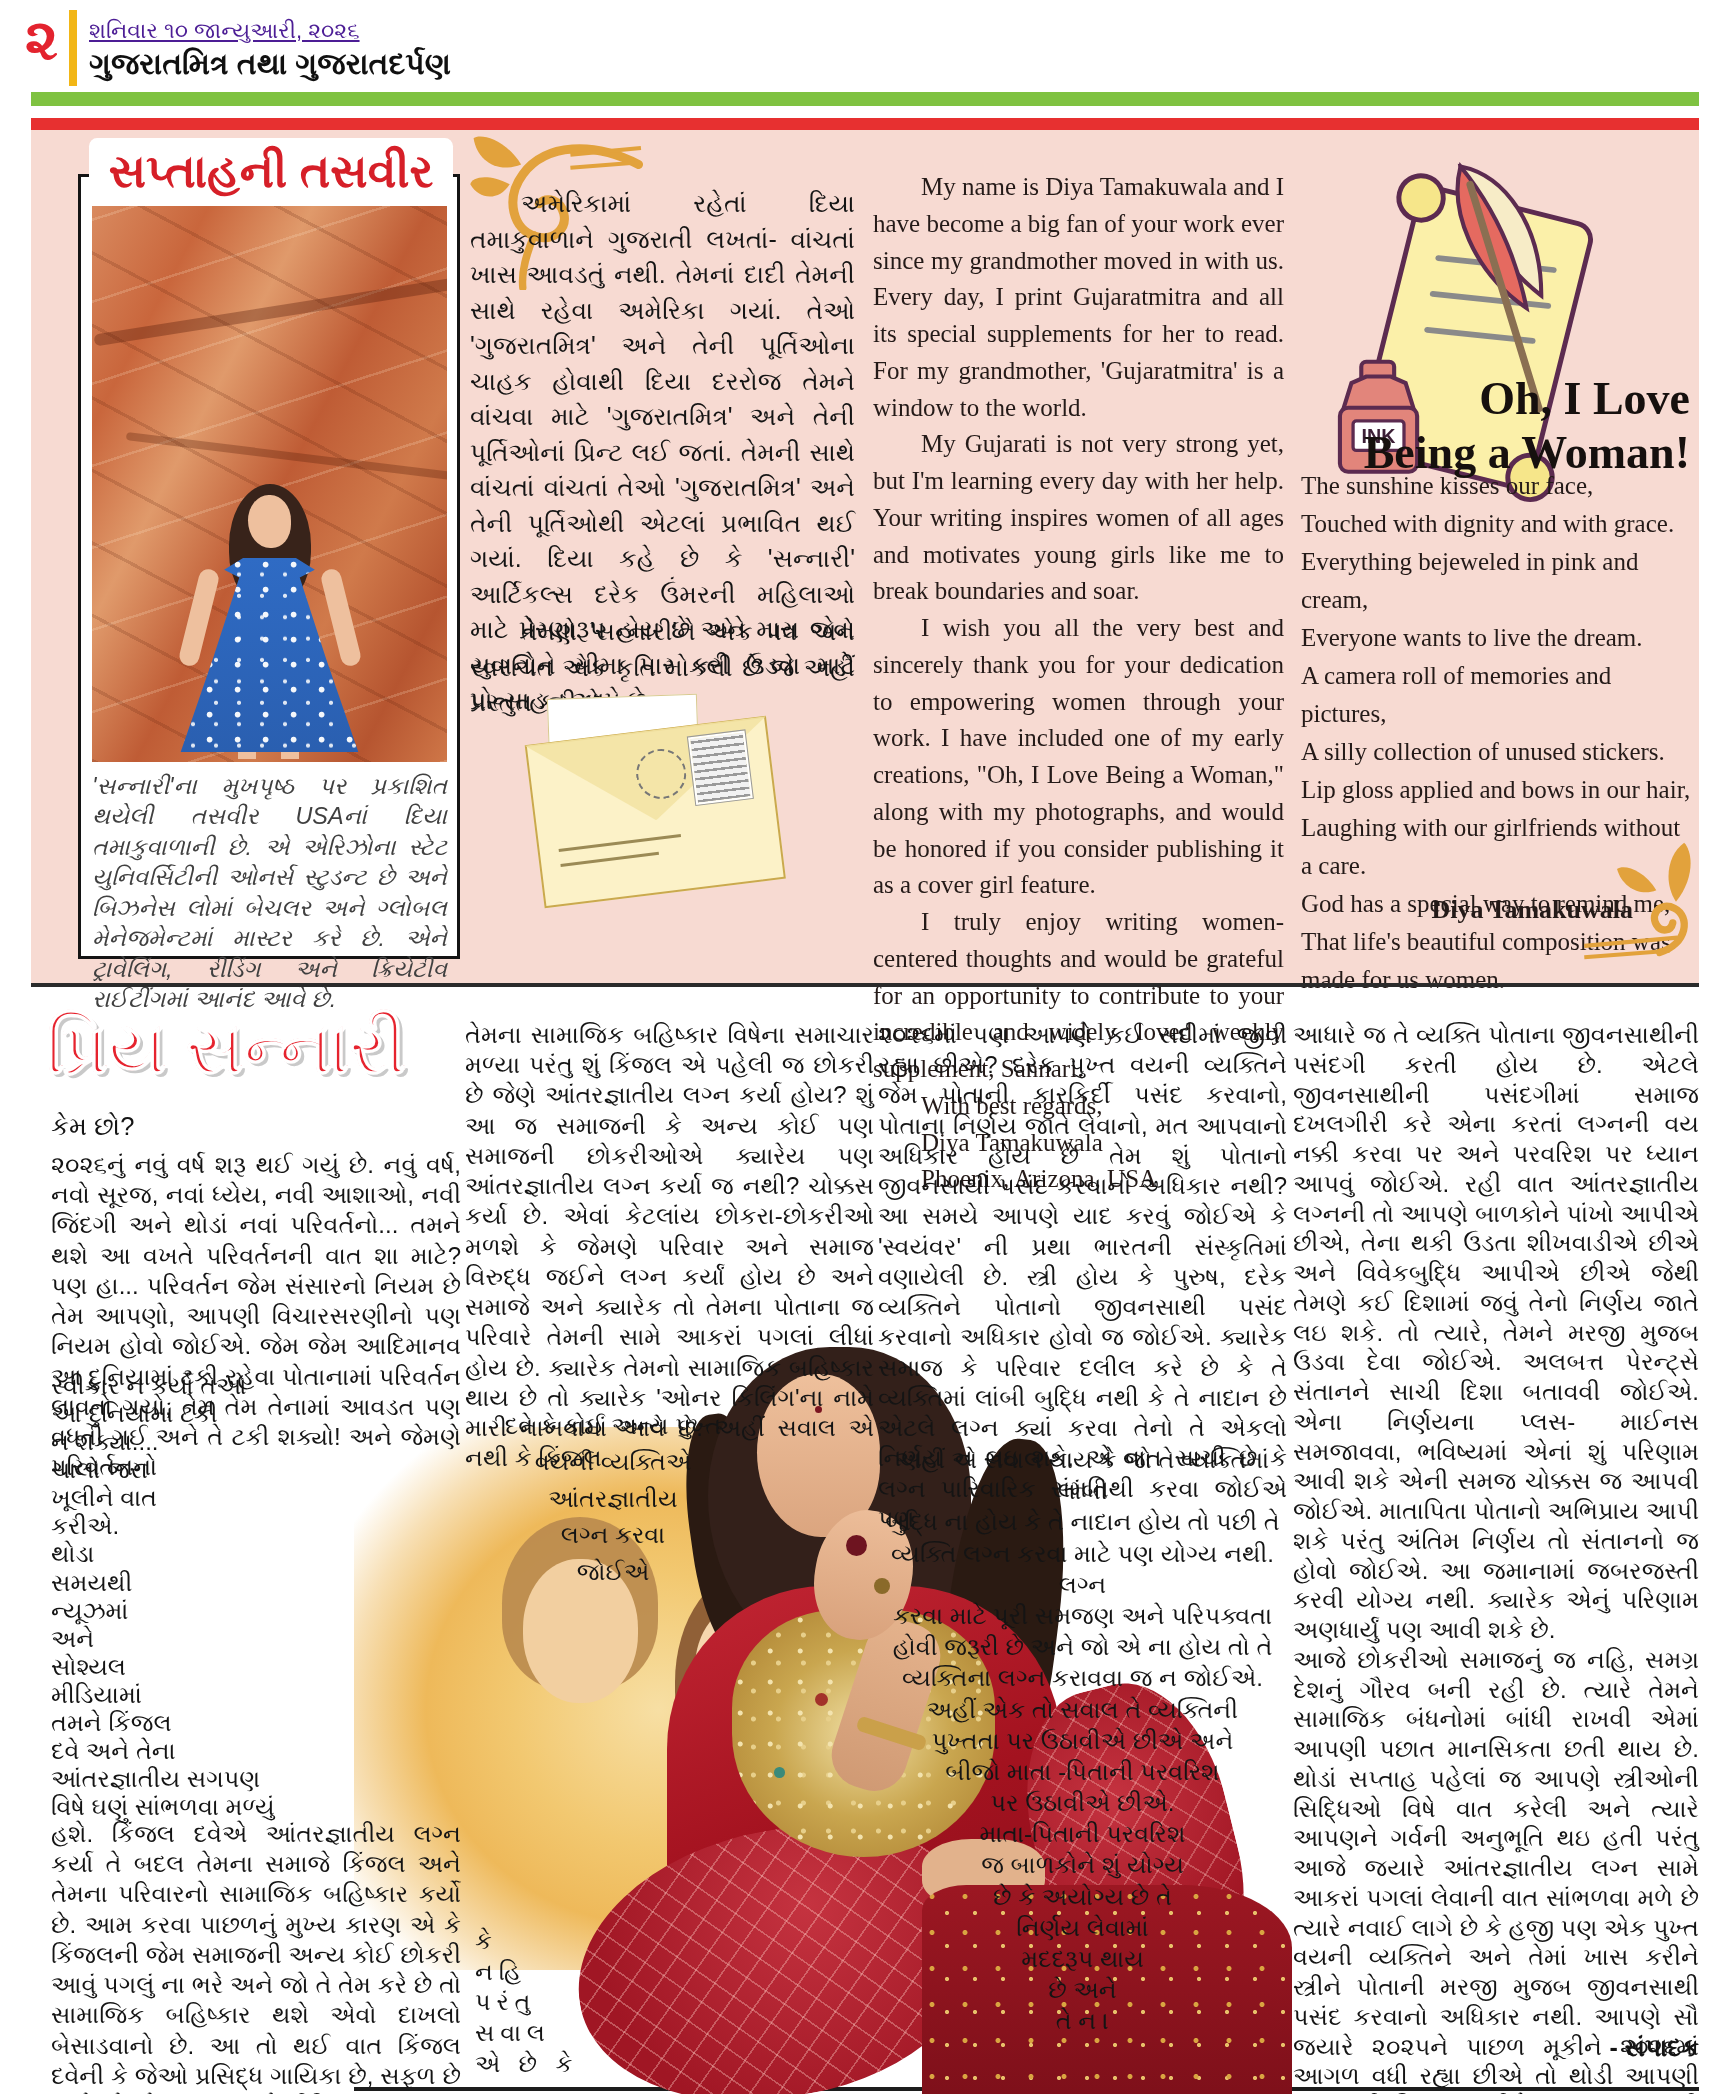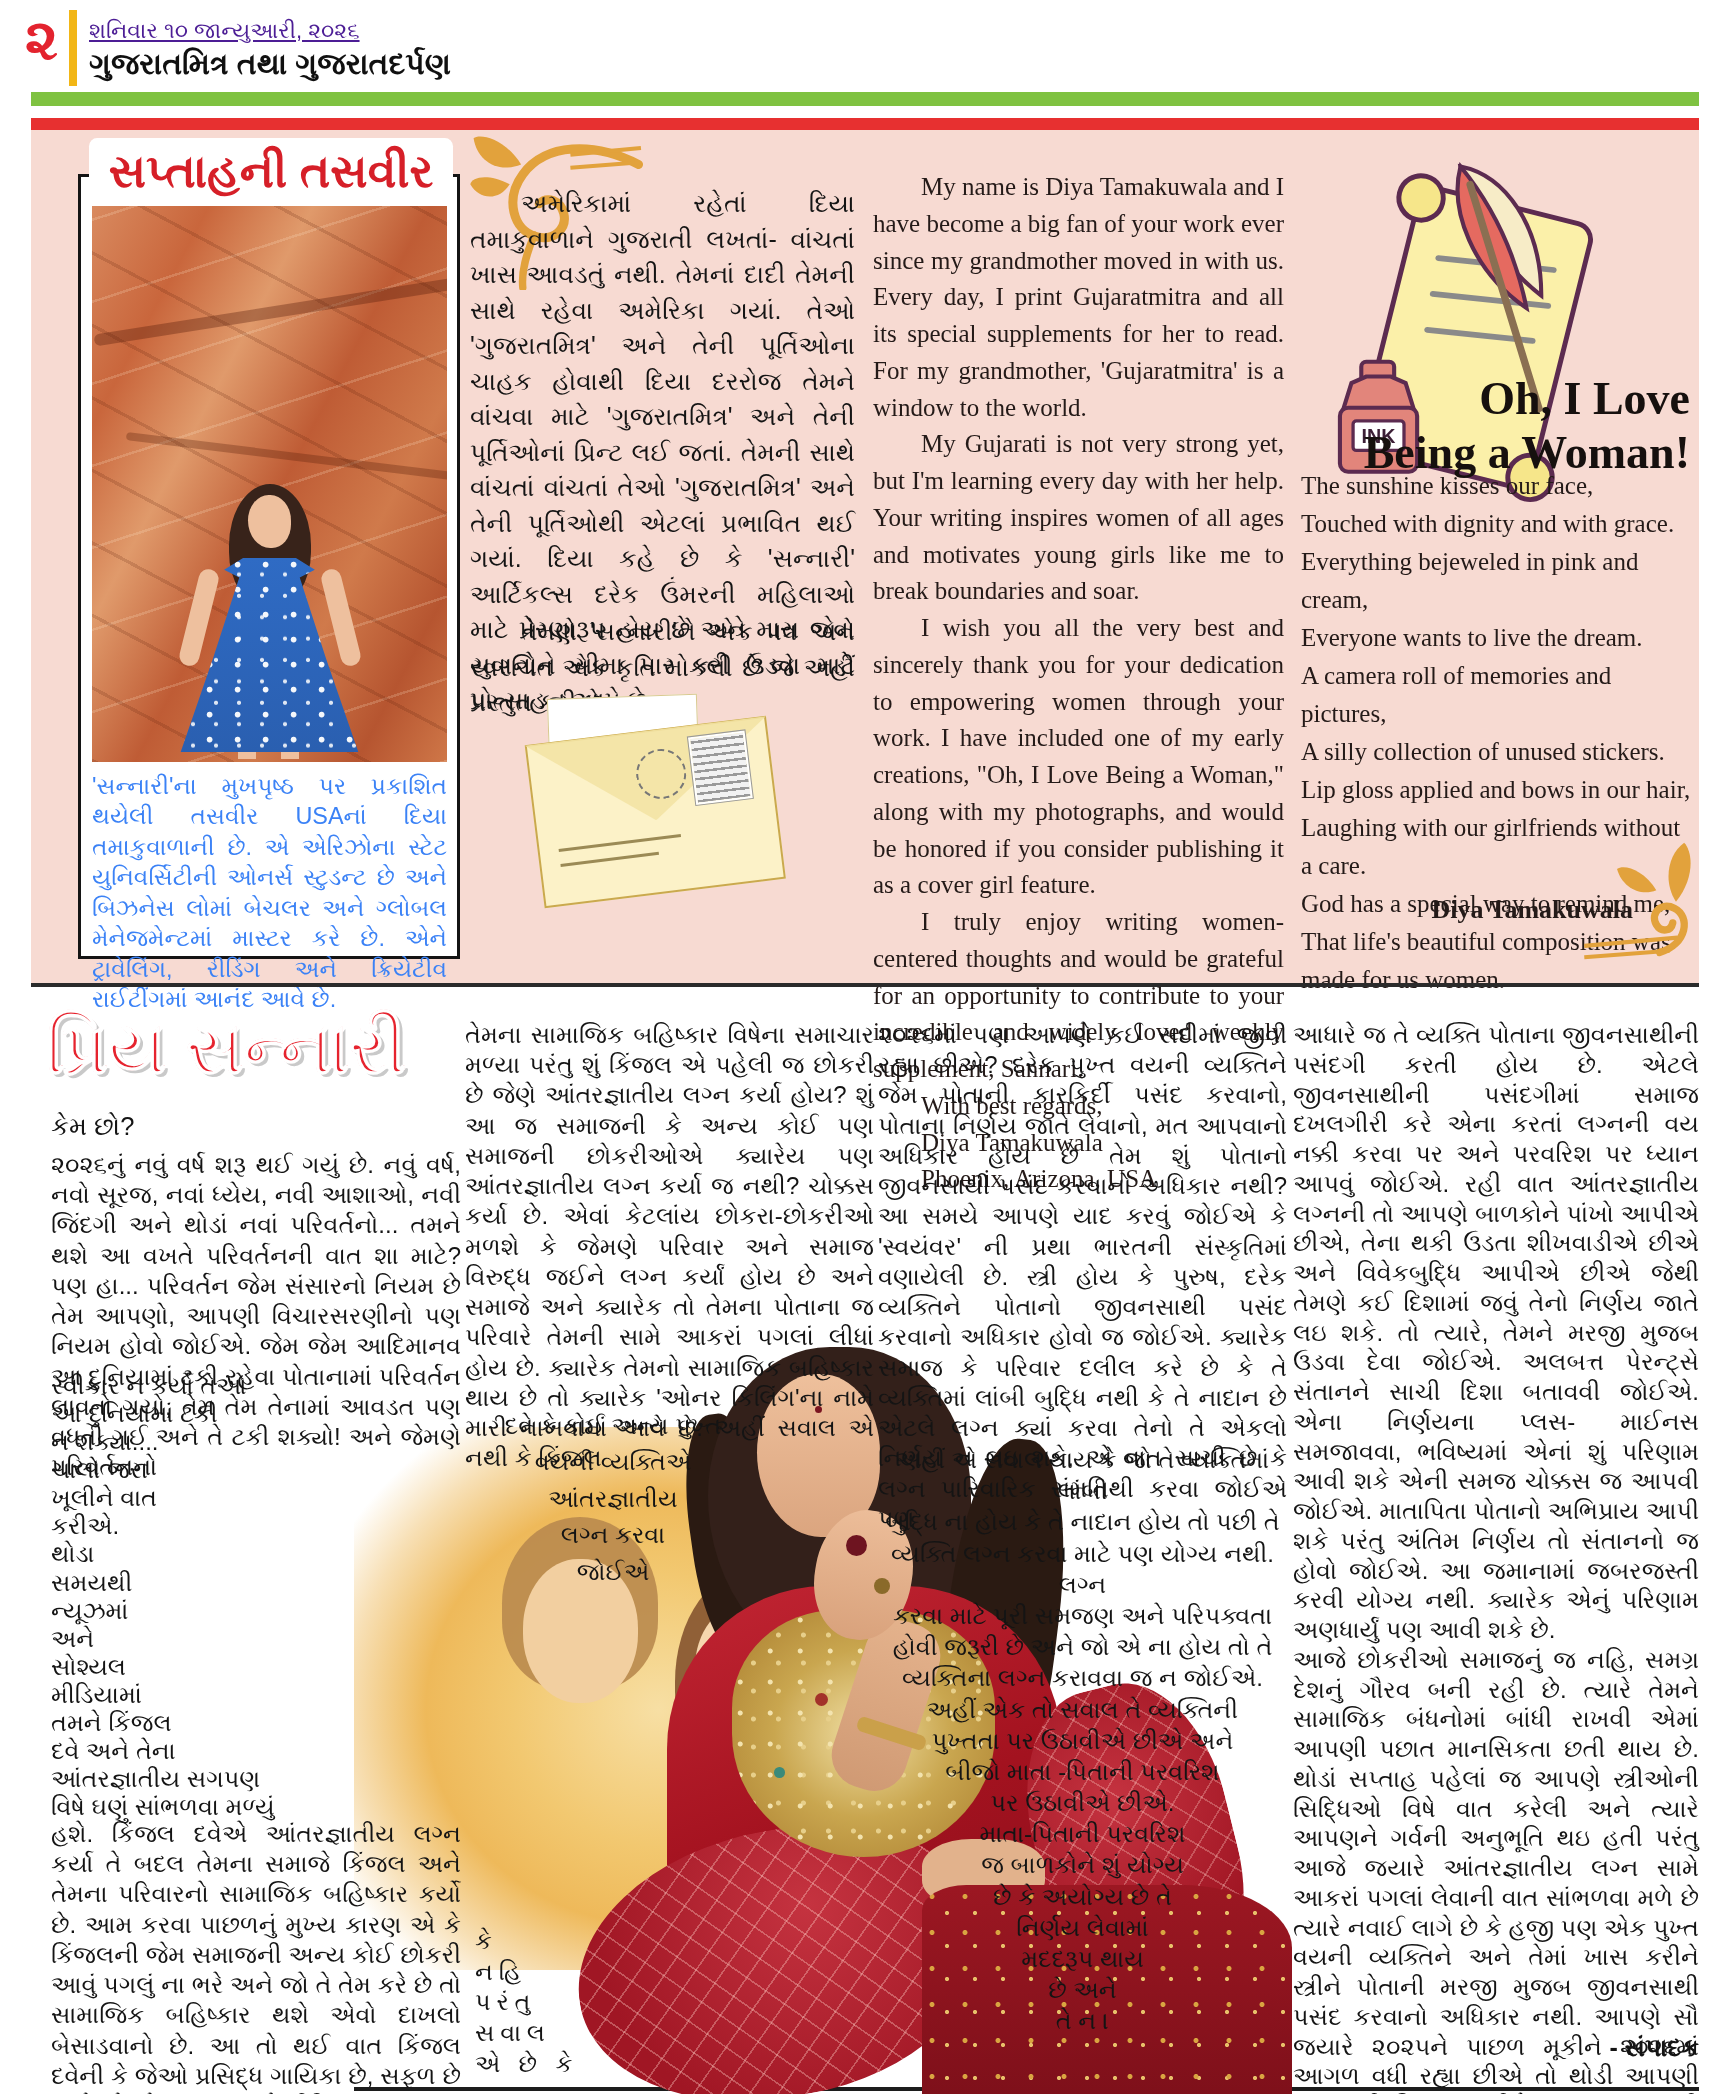--- a/index.html
+++ b/index.html
@@ -32,21 +32,21 @@
   .fig-face{left:156px;top:289px;width:43px;height:53px;background:#eec09e;border-radius:50% 50% 46% 54%;}
   .fig-dress{left:83px;top:352px;width:189px;height:194px;background:
        radial-gradient(circle 3.3px at 6.6px 6.6px, rgba(255,255,255,.95) 2.5px, rgba(0,0,0,0) 3.3px),
        radial-gradient(circle 2.5px at 18px 16.4px, rgba(255,255,255,.85) 1.6px, rgba(0,0,0,0) 2.5px),
        linear-gradient(#2f6bc4,#2a5fb0);background-size:28px 25px,23px 21.4px,auto;
        clip-path:polygon(36% 0,64% 0,74% 6%,66% 10%,80% 52%,97% 100%,3% 100%,20% 52%,34% 10%,26% 6%);}
   .fig-arm-l{left:97px;top:362px;width:20px;height:99px;background:#eec09e;border-radius:10px;transform:rotate(14deg);}
   .fig-arm-r{left:239px;top:362px;width:20px;height:99px;background:#eec09e;border-radius:10px;transform:rotate(-14deg);}
   .fig-leg-l{left:146px;top:543px;width:18px;height:10px;background:#eec09e;}
   .fig-leg-r{left:189px;top:543px;width:18px;height:10px;background:#eec09e;}
-  .pw-caption{left:92px;top:771px;width:355px;font-size:23.4px;line-height:1.30;text-align:justify;color:#3b82f6;}
+  .pw-caption{left:92px;top:771px;width:355px;font-size:23.4px;line-height:1.30;text-align:justify;color:#404040;font-style:italic;}
   
   .intro-p1{left:470px;top:186px;width:385px;font-size:25px;line-height:1.42;text-align:justify;text-indent:51px;}
   .intro-p2{left:470px;top:614px;width:385px;font-size:25px;line-height:1.42;text-align:justify;text-indent:51px;}
   
   .env{left:533px;top:714px;width:243px;height:183px;transform:rotate(-7deg);}
   .env-paper{left:23px;top:-21.4px;width:148px;height:99px;background:#fff;border:1.6px solid #d8c98e;transform:rotate(5deg);}
   .env-body{left:0;top:16.4px;width:243px;height:164px;background:#fcf2c8;border:2.5px solid #caa94e;box-sizing:border-box;}
   .env-flap{left:0;top:16.4px;width:243px;height:90px;background:#f3e3a4;clip-path:polygon(0 0,100% 0,50% 100%);opacity:.9;}
   .env-stamp{left:163px;top:28px;width:53px;height:64px;background:
       repeating-linear-gradient(0deg,#9a9a9a 0 2.5px,#f2f2f2 2.5px 7.4px);border:2.5px solid #fff;outline:1.6px solid #999;}

